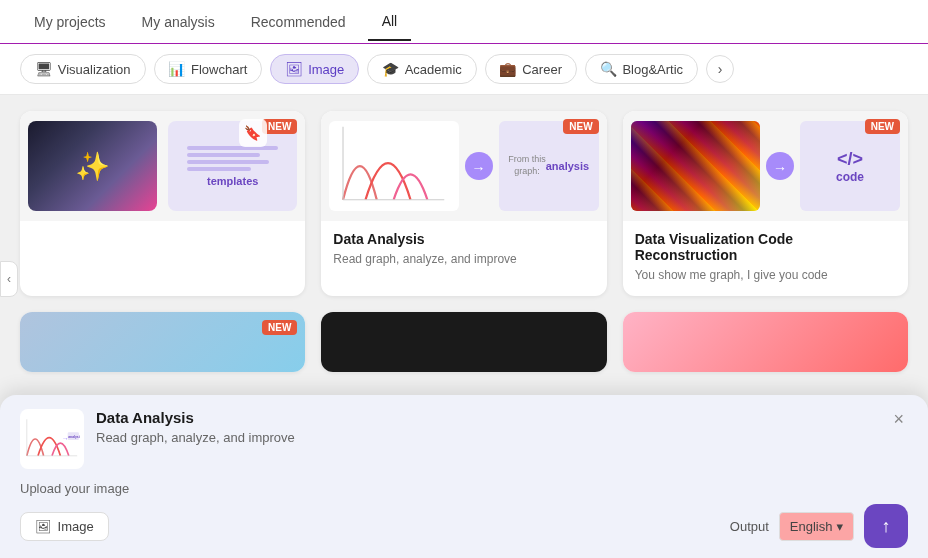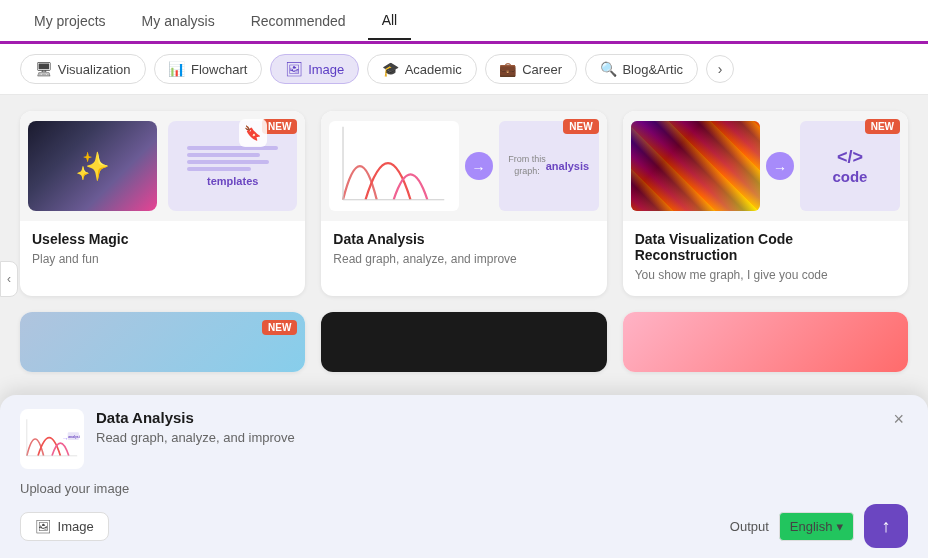--- a/index.html
+++ b/index.html
@@ -12,21 +12,21 @@
       position: relative;
     }
 
     
     .top-nav {
       background: #fff;
       display: flex;
       align-items: center;
       padding: 0 20px;
       height: 44px;
-      border-bottom: 3px solid #a21caf;
+      border-bottom: 1px solid #a21caf;
       gap: 8px;
     }
     .nav-item {
       padding: 10px 14px;
       font-size: 14px;
       color: #555;
       cursor: pointer;
       white-space: nowrap;
     }
     .nav-item.active {
@@ -260,21 +260,21 @@
       flex-direction: column;
       align-items: center;
       justify-content: center;
     }
     .code-tag {
       font-size: 18px;
       color: #6b46c1;
       font-weight: 700;
     }
     .code-label {
-      font-size: 15px;
+      font-size: 12px;
       color: #6b46c1;
       font-weight: 700;
     }
 
     
     .bottom-partial-row {
       display: grid;
       grid-template-columns: repeat(3, 1fr);
       gap: 16px;
       padding: 0 20px;
@@ -406,21 +406,21 @@
       gap: 10px;
     }
     .output-label {
       font-size: 13px;
       color: #555;
     }
     .lang-select {
       display: flex;
       align-items: center;
       gap: 4px;
-      background: #22c55e;
+      background: #fca5a5;
       border: 1px solid #ddd;
       border-radius: 4px;
       padding: 6px 10px;
       font-size: 13px;
       color: #444;
       cursor: pointer;
     }
     .submit-btn {
       width: 44px;
       height: 44px;
@@ -510,24 +510,20 @@
           <div class="lines-block">
             <div class="line" style="width:100%"></div>
             <div class="line" style="width:80%"></div>
             <div class="line" style="width:90%"></div>
             <div class="line" style="width:70%"></div>
           </div>
           <div class="creativity-label">templates</div>
         </div>
       </div>
     </div>
-    <div class="card-body">
-      <div class="card-title">Useless Magic</div>
-      <div class="card-desc">Play and fun</div>
-    </div>
   </div>
 
   <div class="card">
     <div class="card-image-area">
       <div class="new-badge">NEW</div>
       <div class="card-img-data">
         <div class="chart-area mini-chart">
           <svg viewBox="0 0 100 80" xmlns="http://www.w3.org/2000/svg">
             <rect width="100" height="80" fill="#fff"></rect>
 

